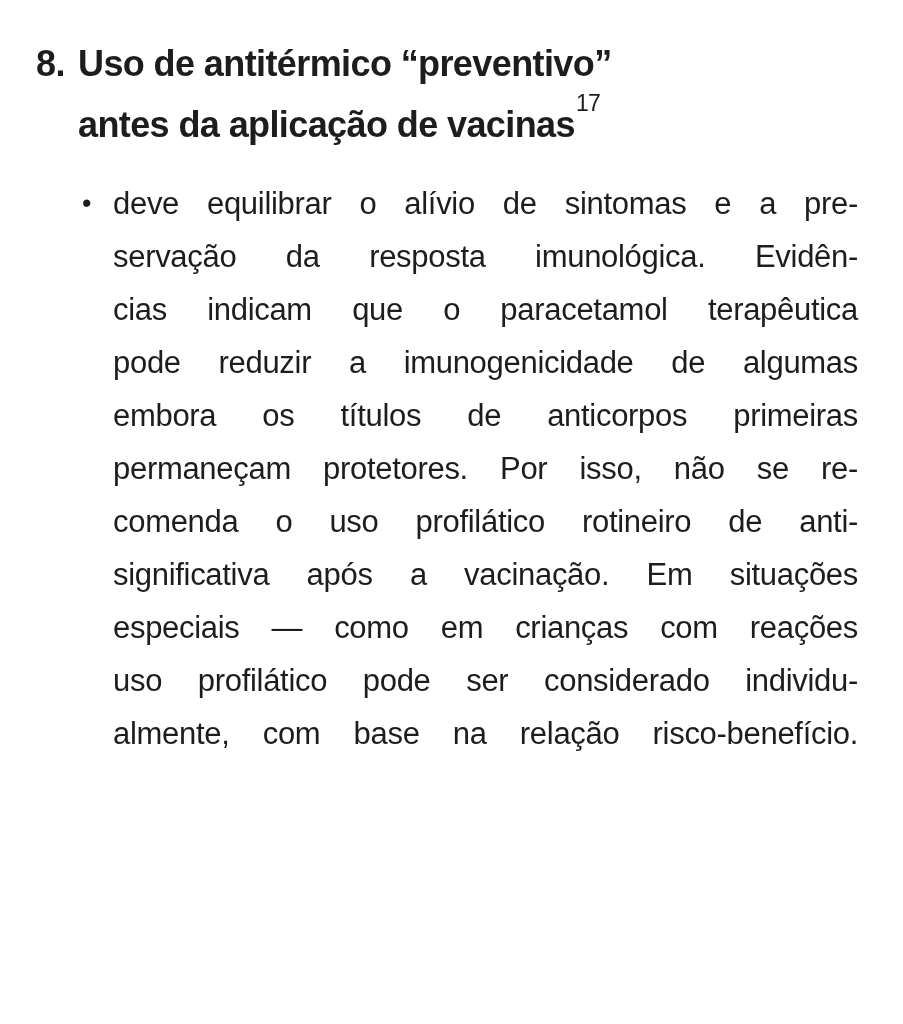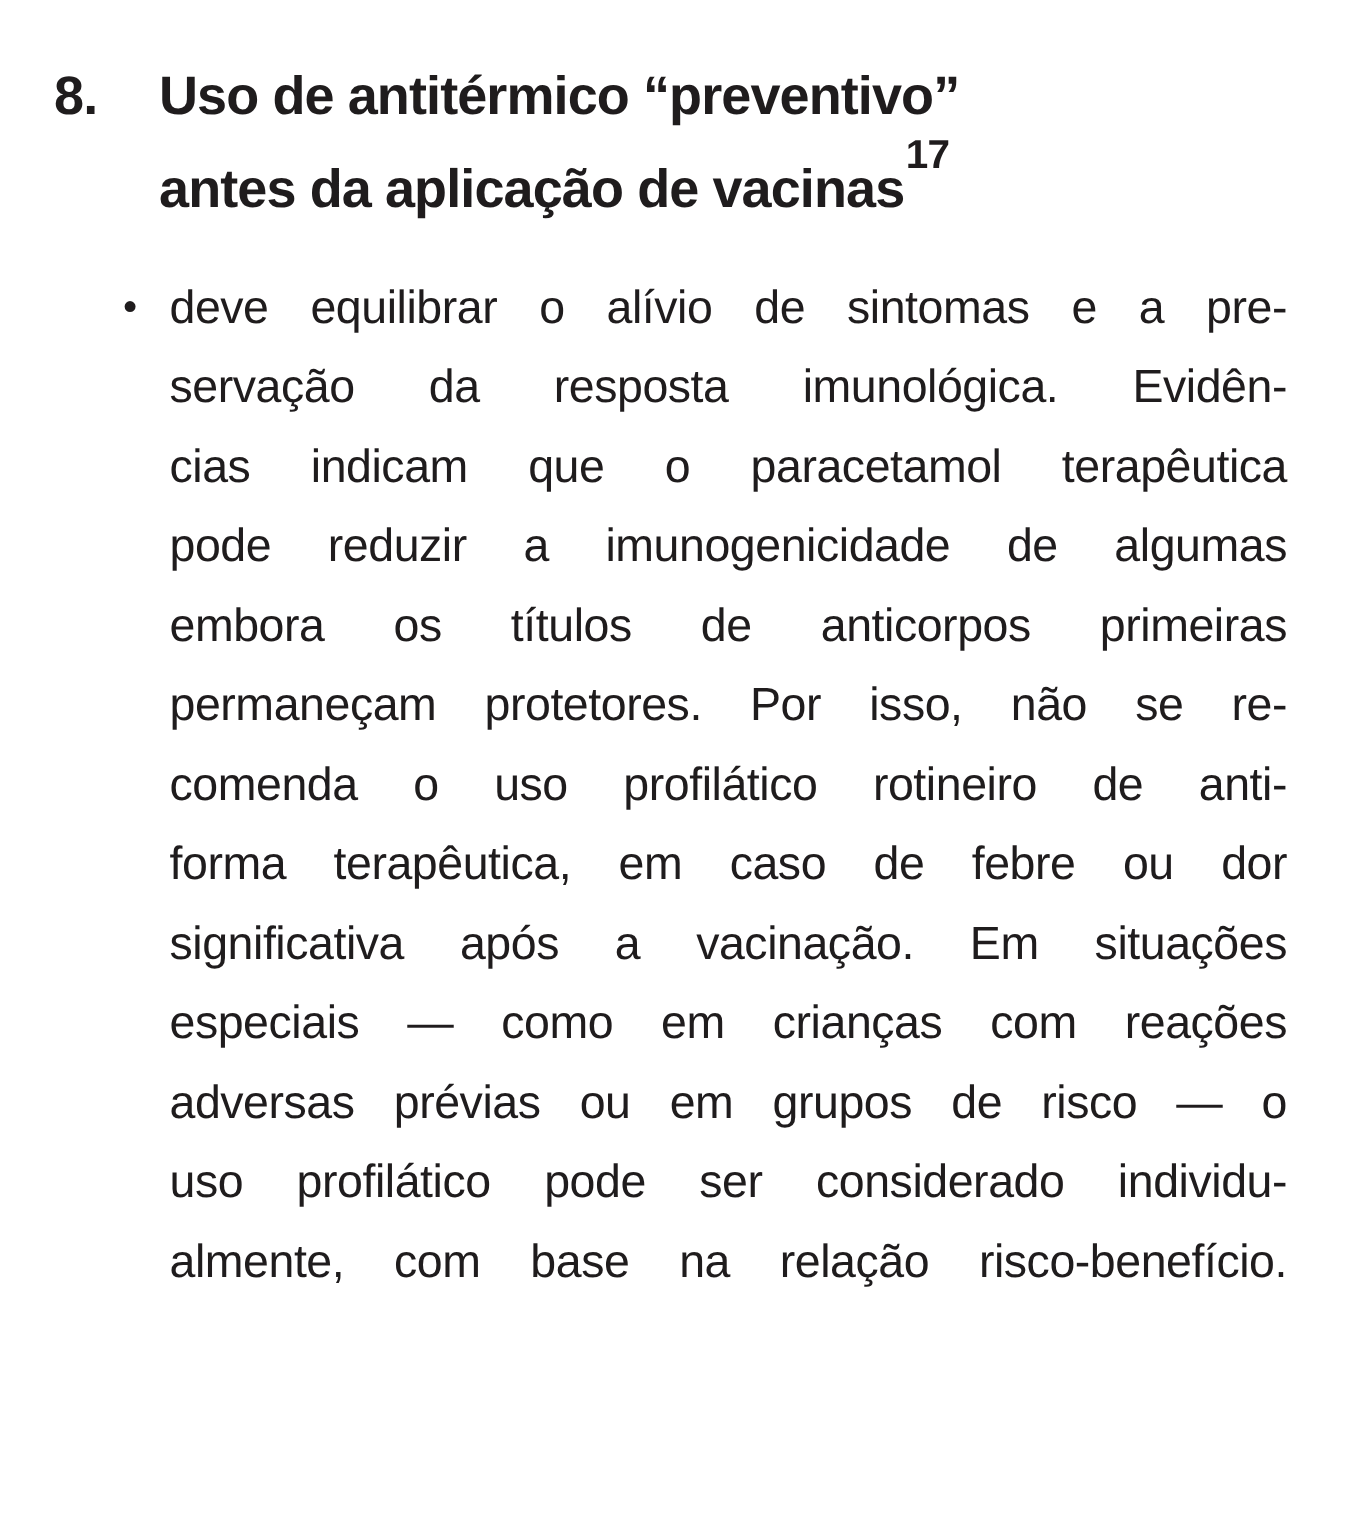--- a/index.html
+++ b/index.html
@@ -24,25 +24,24 @@
     font-size: 36px;
     line-height: 52px;
     letter-spacing: -0.6px;
   }
   .heading-number {
     width: 42px;
     flex-shrink: 0;
   }
   .heading-text {
     flex: 1;
-    margin-left: 28px;
   }
   .footnote-ref {
-    font-size: 27px;
-    font-weight: 700;
+    font-size: 23px;
+    font-weight: 400;
     position: relative;
     top: -13px;
     margin-left: 1px;
   }
   .bullet-item {
     display: flex;
     margin: 26px 0 0 82px;
   }
   .bullet-marker {
     width: 31px;
@@ -79,22 +78,20 @@
   <div class="bullet-item">
     <div class="bullet-marker">•</div>
     <div class="paragraph">
       <div class="line">deve equilibrar o alívio de sintomas e a pre-</div>
       <div class="line">servação da resposta imunológica. Evidên-</div>
       <div class="line">cias indicam que o paracetamol terapêutica</div>
       <div class="line">pode reduzir a imunogenicidade de algumas</div>
       <div class="line">embora os títulos de anticorpos primeiras</div>
       <div class="line">permaneçam protetores. Por isso, não se re-</div>
       <div class="line">comenda o uso profilático rotineiro de anti-</div>
-      <div class="line">forma terapêutica, em caso de febre ou dor</div>
       <div class="line">significativa após a vacinação. Em situações</div>
       <div class="line">especiais — como em crianças com reações</div>
-      <div class="line">adversas prévias ou em grupos de risco — o</div>
       <div class="line">uso profilático pode ser considerado individu-</div>
       <div class="line">almente, com base na relação risco-benefício.</div>
     </div>
   </div>
 
 </div>
 
 </body></html>

